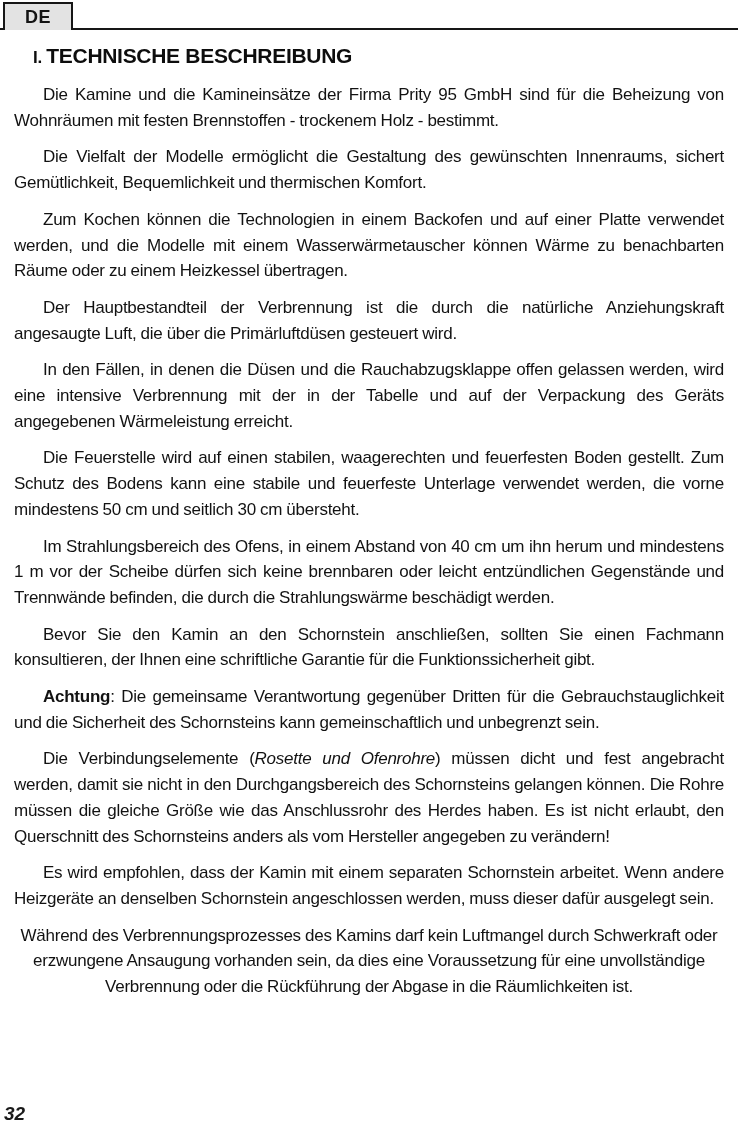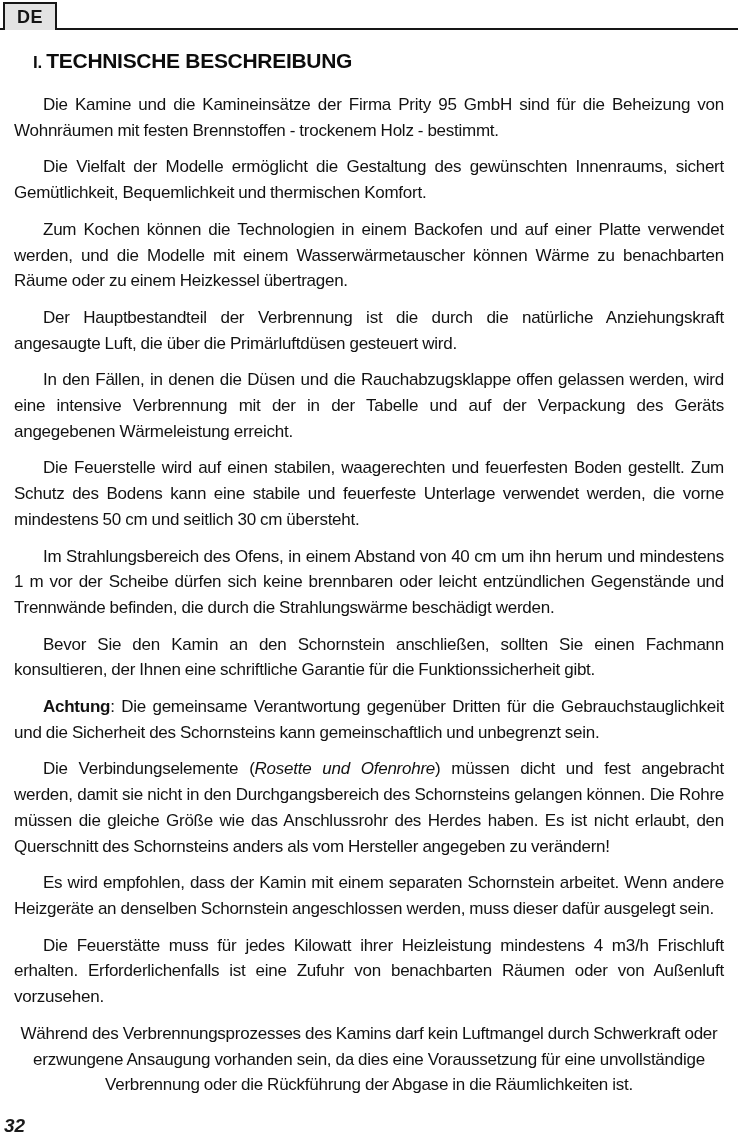--- a/index.html
+++ b/index.html
@@ -20,42 +20,42 @@
   }
   .page-header {
     position: relative;
     height: 30px;
     border-bottom: 2px solid #161616;
   }
   .lang-tab {
     position: absolute;
     left: 3px;
     top: 2px;
-    width: 54px;
+    width: 70px;
     height: 28px;
     background: #e3e3e3;
     border: 2px solid #161616;
     border-bottom: none;
     display: flex;
     align-items: center;
     justify-content: center;
     font-size: 18px;
     font-weight: 600;
     letter-spacing: 0.5px;
     color: #141414;
   }
   .content {
     padding: 2px 3px 0 3px;
   }
   .section-heading {
     margin: 11px 0 3px 0;
     padding-left: 30px;
     font-weight: 700;
     font-size: 21px;
-    line-height: 36px;
+    line-height: 26px;
     letter-spacing: -0.3px;
     color: #0d0d0d;
   }
   .heading-number {
     font-size: 17px;
   }
   .para {
     margin: 11px;
     font-size: 17px;
     line-height: 25.7px;
@@ -64,21 +64,21 @@
     color: #121212;
   }
   .para.indent { text-indent: 29px; }
   .para.justify { text-align: justify; }
   .para.left { text-align: center; }
   .bold { font-weight: 700; }
   .italic { font-style: italic; }
   .page-number {
     position: absolute;
     left: 4px;
-    bottom: 8px;
+    bottom: 20px;
     font-size: 19px;
     font-style: italic;
     font-weight: 600;
     color: #1a1a1a;
   }
 </style>
 </head>
 <body>
 
 <div class="page">
@@ -92,18 +92,17 @@
       <p class="para indent justify"><span>Die Vielfalt der Modelle ermöglicht die Gestaltung des gewünschten Innenraums, sichert Gemütlichkeit, Bequemlichkeit und thermischen Komfort.</span></p>
       <p class="para indent justify"><span>Zum Kochen können die Technologien in einem Backofen und auf einer Platte verwendet werden, und die Modelle mit einem Wasserwärmetauscher können Wärme zu benachbarten Räume oder zu einem Heizkessel übertragen.</span></p>
       <p class="para indent justify"><span>Der Hauptbestandteil der Verbrennung ist die durch die natürliche Anziehungskraft angesaugte Luft, die über die Primärluftdüsen gesteuert wird.</span></p>
       <p class="para indent justify"><span>In den Fällen, in denen die Düsen und die Rauchabzugsklappe offen gelassen werden, wird eine intensive Verbrennung mit der in der Tabelle und auf der Verpackung des Geräts angegebenen Wärmeleistung erreicht.</span></p>
       <p class="para indent justify"><span>Die Feuerstelle wird auf einen stabilen, waagerechten und feuerfesten Boden gestellt.  Zum Schutz des Bodens kann eine stabile und feuerfeste Unterlage verwendet werden, die vorne mindestens 50 cm und seitlich 30 cm übersteht.</span></p>
       <p class="para indent justify"><span>Im Strahlungsbereich des Ofens, in einem Abstand von 40 cm um ihn herum und mindestens 1 m vor der Scheibe dürfen sich keine brennbaren oder leicht entzündlichen Gegenstände und Trennwände befinden, die durch die Strahlungswärme beschädigt werden.</span></p>
       <p class="para indent justify"><span>Bevor Sie den Kamin an den Schornstein anschließen, sollten Sie einen Fachmann konsultieren, der Ihnen eine schriftliche Garantie für die Funktionssicherheit gibt.</span></p>
       <p class="para indent justify"><span class="bold">Achtung</span><span>:  Die gemeinsame Verantwortung gegenüber Dritten für die Gebrauchstauglichkeit und die Sicherheit des Schornsteins kann gemeinschaftlich und unbegrenzt sein.</span></p>
       <p class="para indent justify"><span>Die Verbindungselemente (</span><span class="italic">Rosette und Ofenrohre</span><span>) müssen dicht und fest angebracht werden, damit sie nicht in den Durchgangsbereich des Schornsteins gelangen können.  Die Rohre müssen die gleiche Größe wie das Anschlussrohr des Herdes haben.  Es ist nicht erlaubt, den Querschnitt des Schornsteins anders als vom Hersteller angegeben zu verändern!</span></p>
       <p class="para indent justify"><span>Es wird empfohlen, dass der Kamin mit einem separaten Schornstein arbeitet. Wenn andere Heizgeräte an denselben Schornstein angeschlossen werden, muss dieser dafür ausgelegt sein.</span></p>
-      <p class="para indent justify"><span>Die Feuerstätte muss für jedes Kilowatt ihrer Heizleistung mindestens 4 m3/h Frischluft erhalten.  Erforderlichenfalls ist eine Zufuhr von benachbarten Räumen oder von Außenluft vorzusehen.</span></p>
       <p class="para left"><span>Während des Verbrennungsprozesses des Kamins darf kein Luftmangel durch Schwerkraft oder erzwungene Ansaugung vorhanden sein, da dies eine Voraussetzung für eine unvollständige Verbrennung oder die Rückführung der Abgase in die Räumlichkeiten ist.</span></p>
     </main>
 
   <div class="page-number">32</div>
 </div>
 
 </body></html>

